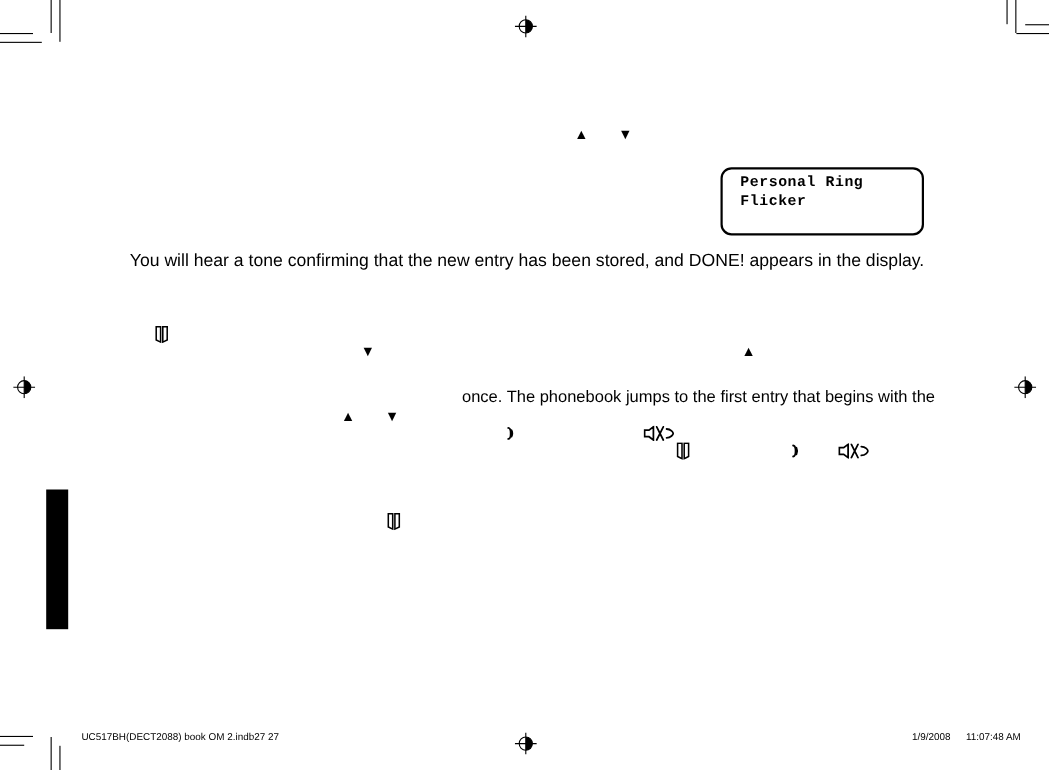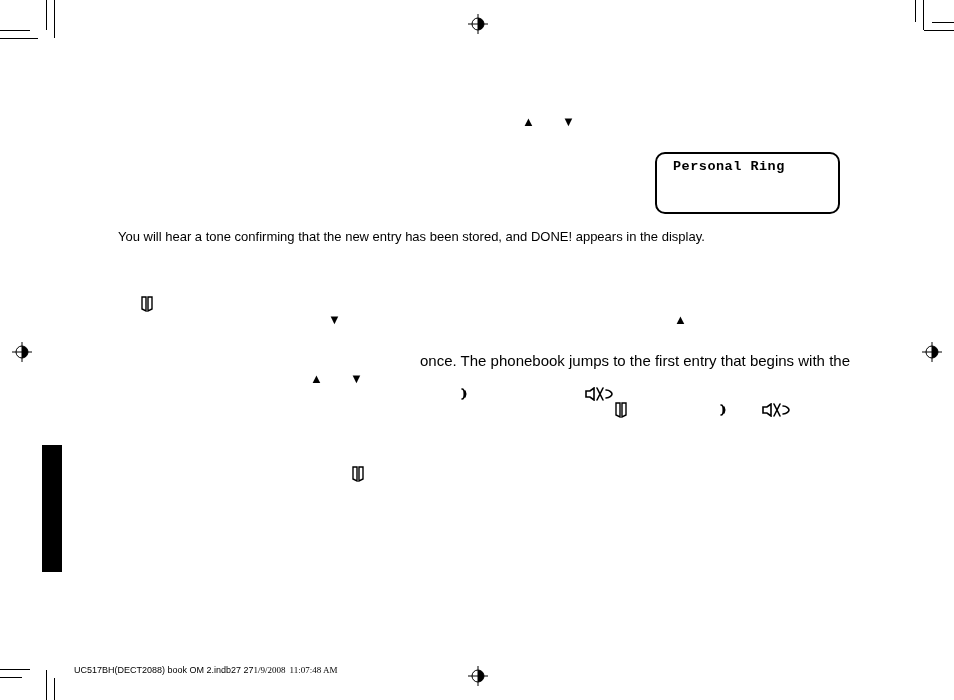--- a/index.html
+++ b/index.html
@@ -21,37 +21,37 @@
     padding: 4px 6px;
     font-family: "Courier New", monospace;
     font-size: 13.5px; letter-spacing: .5px; line-height: 17px;
     font-weight: 700;
     margin-top: 44px;
   }
   .lcd .row { white-space: pre; }
   .lcd .ptr { display:inline-block; width:10px; text-align:left; }
 
   
-  .p1 { position: absolute; left: 118px; top: 229px; font-size: 13px; }
+  .p1 { position: absolute; left: 118px; top: 229px; font-size: 16px; }
   .p2 { position: absolute; left: 420px; top: 352px; font-size: 15px; }
 
   
   .glyph { position: absolute; font-size: 14px; line-height: 1; color: #000; font-weight: 700; }
   .tri-up, .tri-down { font-size: 13px; }
 
   
   .ico { position: absolute; }
   .ico svg { display: block; }
 
   
   .sidebar { position: absolute; left: 42px; top: 445px; width: 20px; height: 127px; background: #000; }
 
   
-  .footer { position: absolute; left: 74px; bottom: 25px; right: 26px; font-size: 9px; display: flex; }
-  .footer .r { display: flex; gap: 4px; font-family: Liberation Serif, serif; }
+  .footer { position: absolute; left: 74px; bottom: 25px; right: 26px; font-size: 9px; display: flex; justify-content: space-between; }
+  .footer .r { display: flex; gap: 14px; }
 </style>
 </head>
 <body>
 
 <div class="page">
 
   <div class="crop v" style="left:46px; top:0; height:30px;"></div>
   <div class="crop h" style="left:0; top:30px; width:30px;"></div>
   <div class="crop v" style="left:54px; top:0; height:38px;"></div>
   <div class="crop h" style="left:0; top:38px; width:38px;"></div>
@@ -93,20 +93,21 @@
         <path d="M10 0v20M0 10h20" stroke="#000" stroke-width="1"></path>
         <path d="M10 4a6 6 0 0 1 0 12z" fill="#000"></path>
       </svg>
   </div>
 
   <div class="glyph tri-up" style="left:522px; top:115px;">▲</div>
   <div class="glyph tri-down" style="left:562px; top:115px;">▼</div>
 
   <div class="lcd">
     <div class="row"><span class="ptr"> </span><span>Personal Ring</span></div>
+    <div class="row"><span class="ptr"> </span><span>Flicker</span></div>
   </div>
 
   <div class="p1">You will hear a tone confirming that the new entry has been stored, and DONE! appears in the display.</div>
 
   <div class="ico" style="left:140px; top:296px;">
     <svg width="14" height="16" viewBox="0 0 14 16">
         <path d="M2 1h4v14l-4-2zM8 1h4l0 12-4 2z" fill="none" stroke="#000" stroke-width="1.4"></path>
       </svg>
   </div>
   <div class="glyph tri-down" style="left:328px; top:313px;">▼</div>

